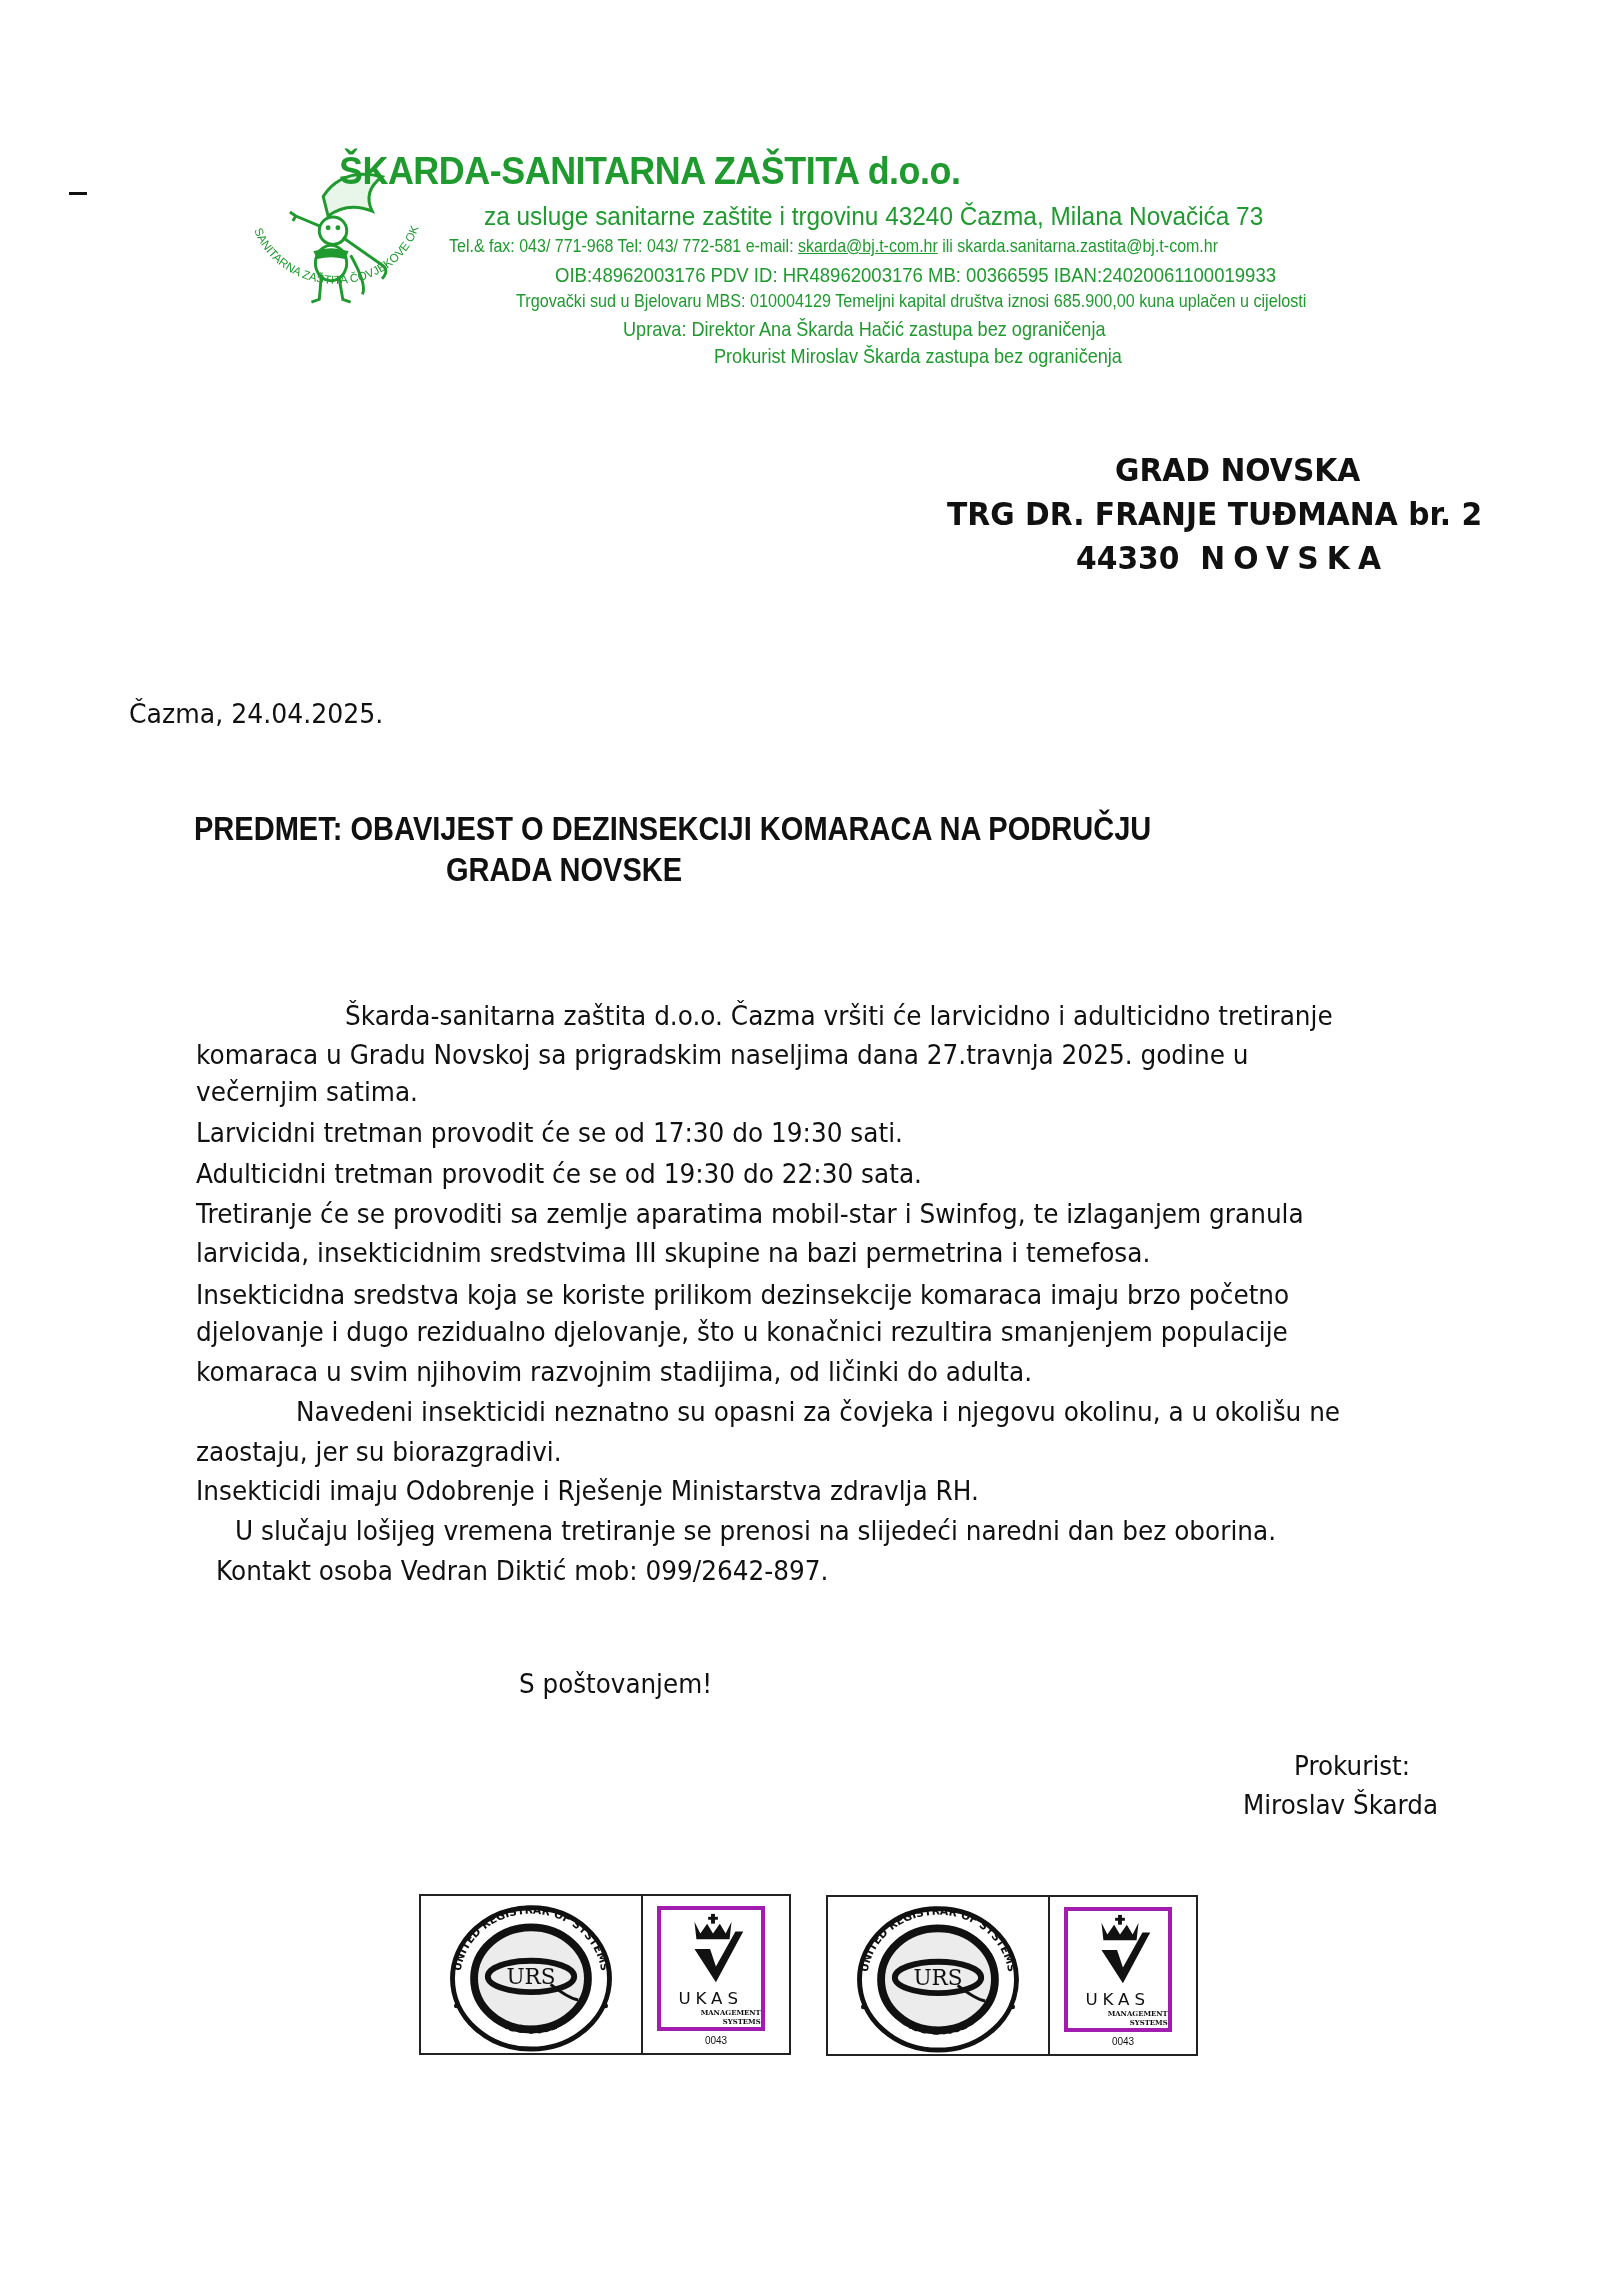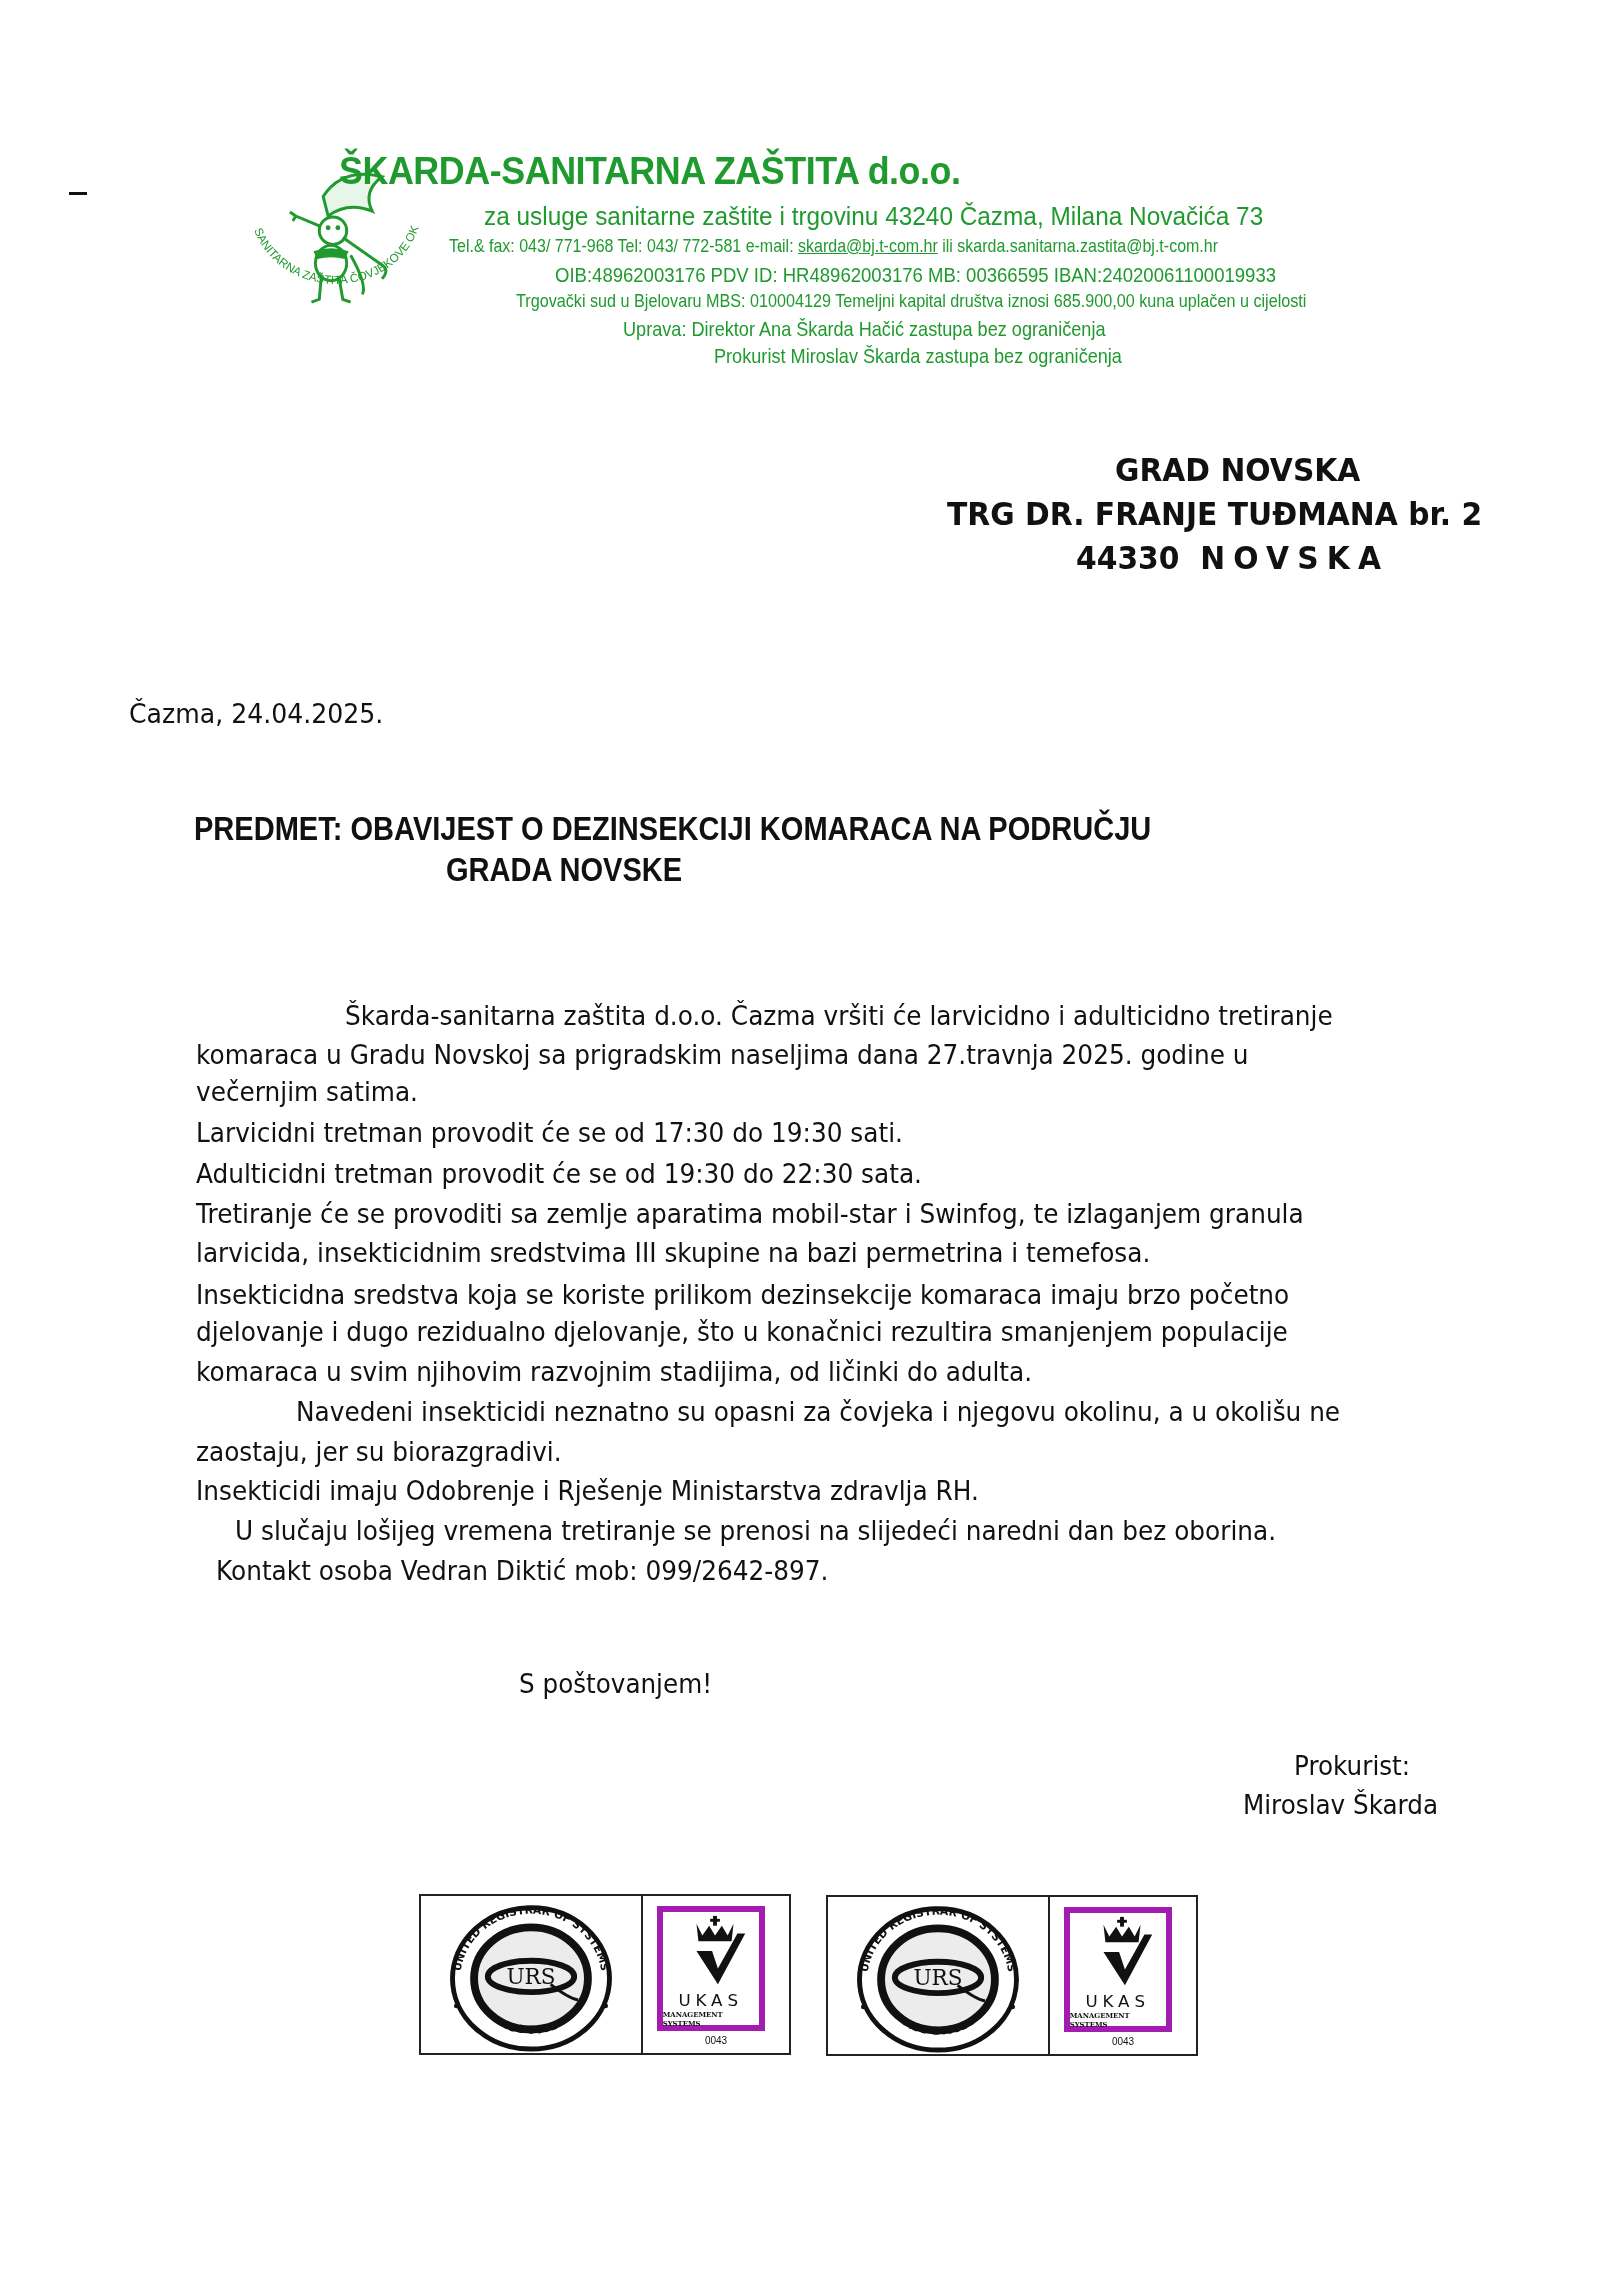--- a/index.html
+++ b/index.html
@@ -39,23 +39,23 @@
     .sig-title { left: 1294px; top: 1750px; font-size: 27.4px; transform: scaleX(0.9); transform-origin: left top; white-space: nowrap; }
     .sig-name { left: 1243px; top: 1789px; font-size: 27.4px; transform: scaleX(0.9); transform-origin: left top; white-space: nowrap; }
 
     
     .cert { width: 372px; height: 161px; border: 2px solid #222; display: flex; box-sizing: border-box; background: #fff; }
     .cert1 { left: 419px; top: 1894px; }
     .cert2 { left: 826px; top: 1895px; }
     .cert .left { width: 220px; border-right: 2px solid #222; position: relative; }
     .cert .right { flex: 1; position: relative; }
     .cert svg { position: absolute; left: 0; top: 0; }
-    .ukas-box { position: absolute; left: 13.7px; top: 9.8px; width: 108px; height: 125px; border: 6px solid #a21caf; box-sizing: border-box; }
+    .ukas-box { position: absolute; left: 13.7px; top: 9.8px; width: 108px; height: 125px; border: 4px solid #a21caf; box-sizing: border-box; }
     .ukas-text { position: absolute; left: 0; right: 0; top: 78px; text-align: center; font-family: "DejaVu Sans", sans-serif; font-size: 16.7px; letter-spacing: 4.9px; }
-    .ukas-sub { position: absolute; left: 0; right: 0; top: 99px; text-align: left; font-family: "DejaVu Serif", serif; font-size: 6.9px; line-height: 8.8px; font-weight: bold; }
+    .ukas-sub { position: absolute; left: 0; right: 0; top: 99px; text-align: right; font-family: "DejaVu Serif", serif; font-size: 6.9px; line-height: 8.8px; font-weight: bold; }
     .ukas-code { position: absolute; left: 0; right: 0; top: 139px; text-align: center; font-family: "Liberation Sans", sans-serif; font-size: 10px; }
   </style>
 </head>
 <body>
 
 <div class="abs mark"></div>
 
 <div class="abs logo">
   <svg width="196" height="167" viewBox="0 0 200 170">
     <defs>

